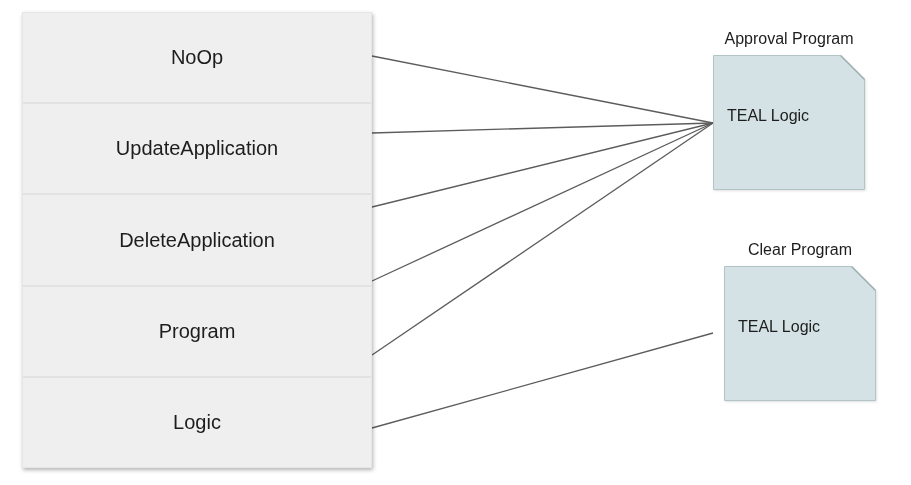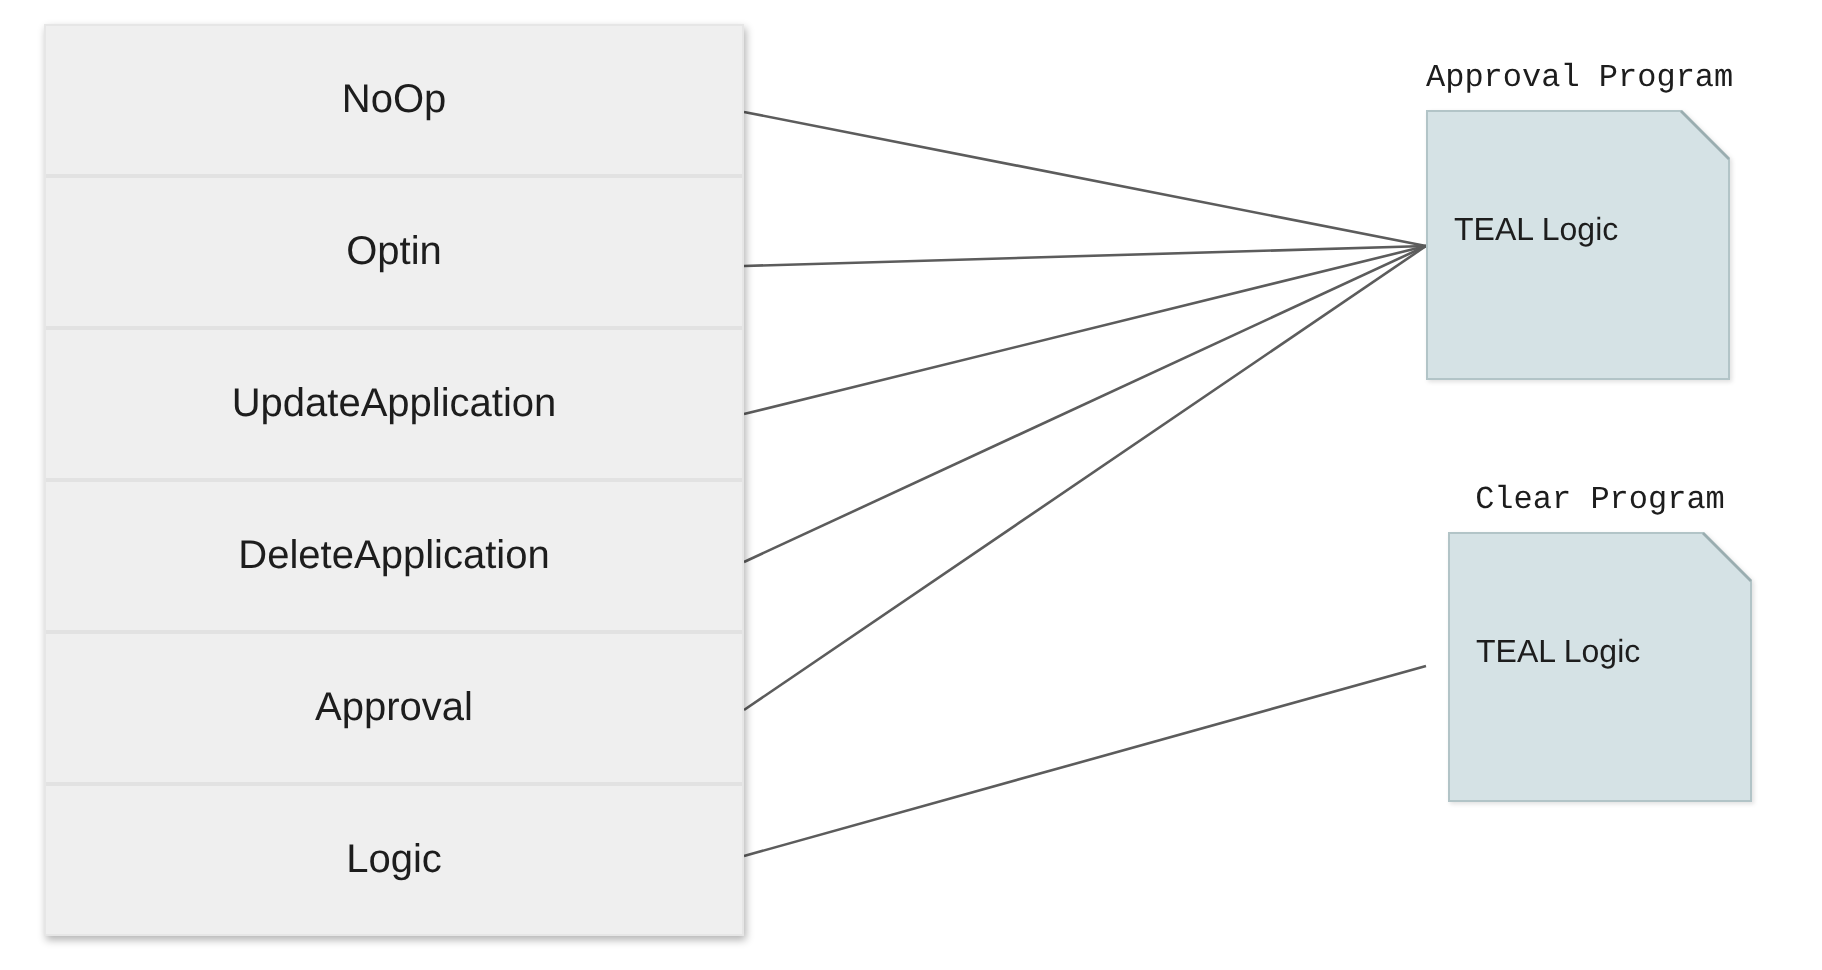--- a/index.html
+++ b/index.html
@@ -39,21 +39,21 @@
     font-size:20px;
     border-bottom:2px solid var(--row-divider);
   }
   .txn-row:last-child{border-bottom:none;}
   
   .program{position:absolute;width:152px;}
   .program-approval{left:713px;top:30px;}
   .program-clear{left:713px;top:241px;padding-left:11px;}
   .program-title{
     width:152px;text-align:center;font-size:16px;
-    margin-bottom:7px;white-space:nowrap;font-family:Liberation Mono, monospace;
+    margin-bottom:7px;white-space:nowrap;
   }
   .doc-shape{position:relative;width:152px;height:135px;filter:drop-shadow(1px 1px 1px rgba(0,0,0,0.12));}
   .doc-shape svg{display:block;}
   .doc-label{
     position:absolute;left:14px;top:52px;
     font-size:16px;white-space:nowrap;
   }
 </style>
 </head>
 <body>
@@ -64,24 +64,23 @@
       <line x1="372" y1="56" x2="713" y2="123" stroke="#5c5c5c" stroke-width="1.3"></line>
       <line x1="372" y1="133" x2="713" y2="123" stroke="#5c5c5c" stroke-width="1.3"></line>
       <line x1="372" y1="207" x2="713" y2="123" stroke="#5c5c5c" stroke-width="1.3"></line>
       <line x1="372" y1="281" x2="713" y2="123" stroke="#5c5c5c" stroke-width="1.3"></line>
       <line x1="372" y1="355" x2="713" y2="123" stroke="#5c5c5c" stroke-width="1.3"></line>
       <line x1="372" y1="428" x2="713" y2="333" stroke="#5c5c5c" stroke-width="1.3"></line>
     </svg>
 
   <div class="txn-table">
     <div class="txn-row">NoOp</div>
-    <div class="txn-row">Optin</div>
     <div class="txn-row">UpdateApplication</div>
     <div class="txn-row">DeleteApplication</div>
-    <div class="txn-row">Approval</div>
+    <div class="txn-row">Program</div>
     <div class="txn-row">Logic</div>
   </div>
 
   <div class="program program-approval">
     <div class="program-title">Approval Program</div>
     <div class="doc-shape">
       <svg width="152" height="135" viewBox="0 0 152 135" xmlns="http://www.w3.org/2000/svg">
         <path d="M0.5,0.5 L127.5,0.5 L151.5,24.5 L151.5,134.5 L0.5,134.5 Z" fill="var(--doc-fill)" stroke="var(--doc-border)" stroke-width="1"></path>
         <path d="M127.5,0.5 L151.5,24.5" fill="none" stroke="var(--doc-fold)" stroke-width="1.4"></path>
       </svg>

